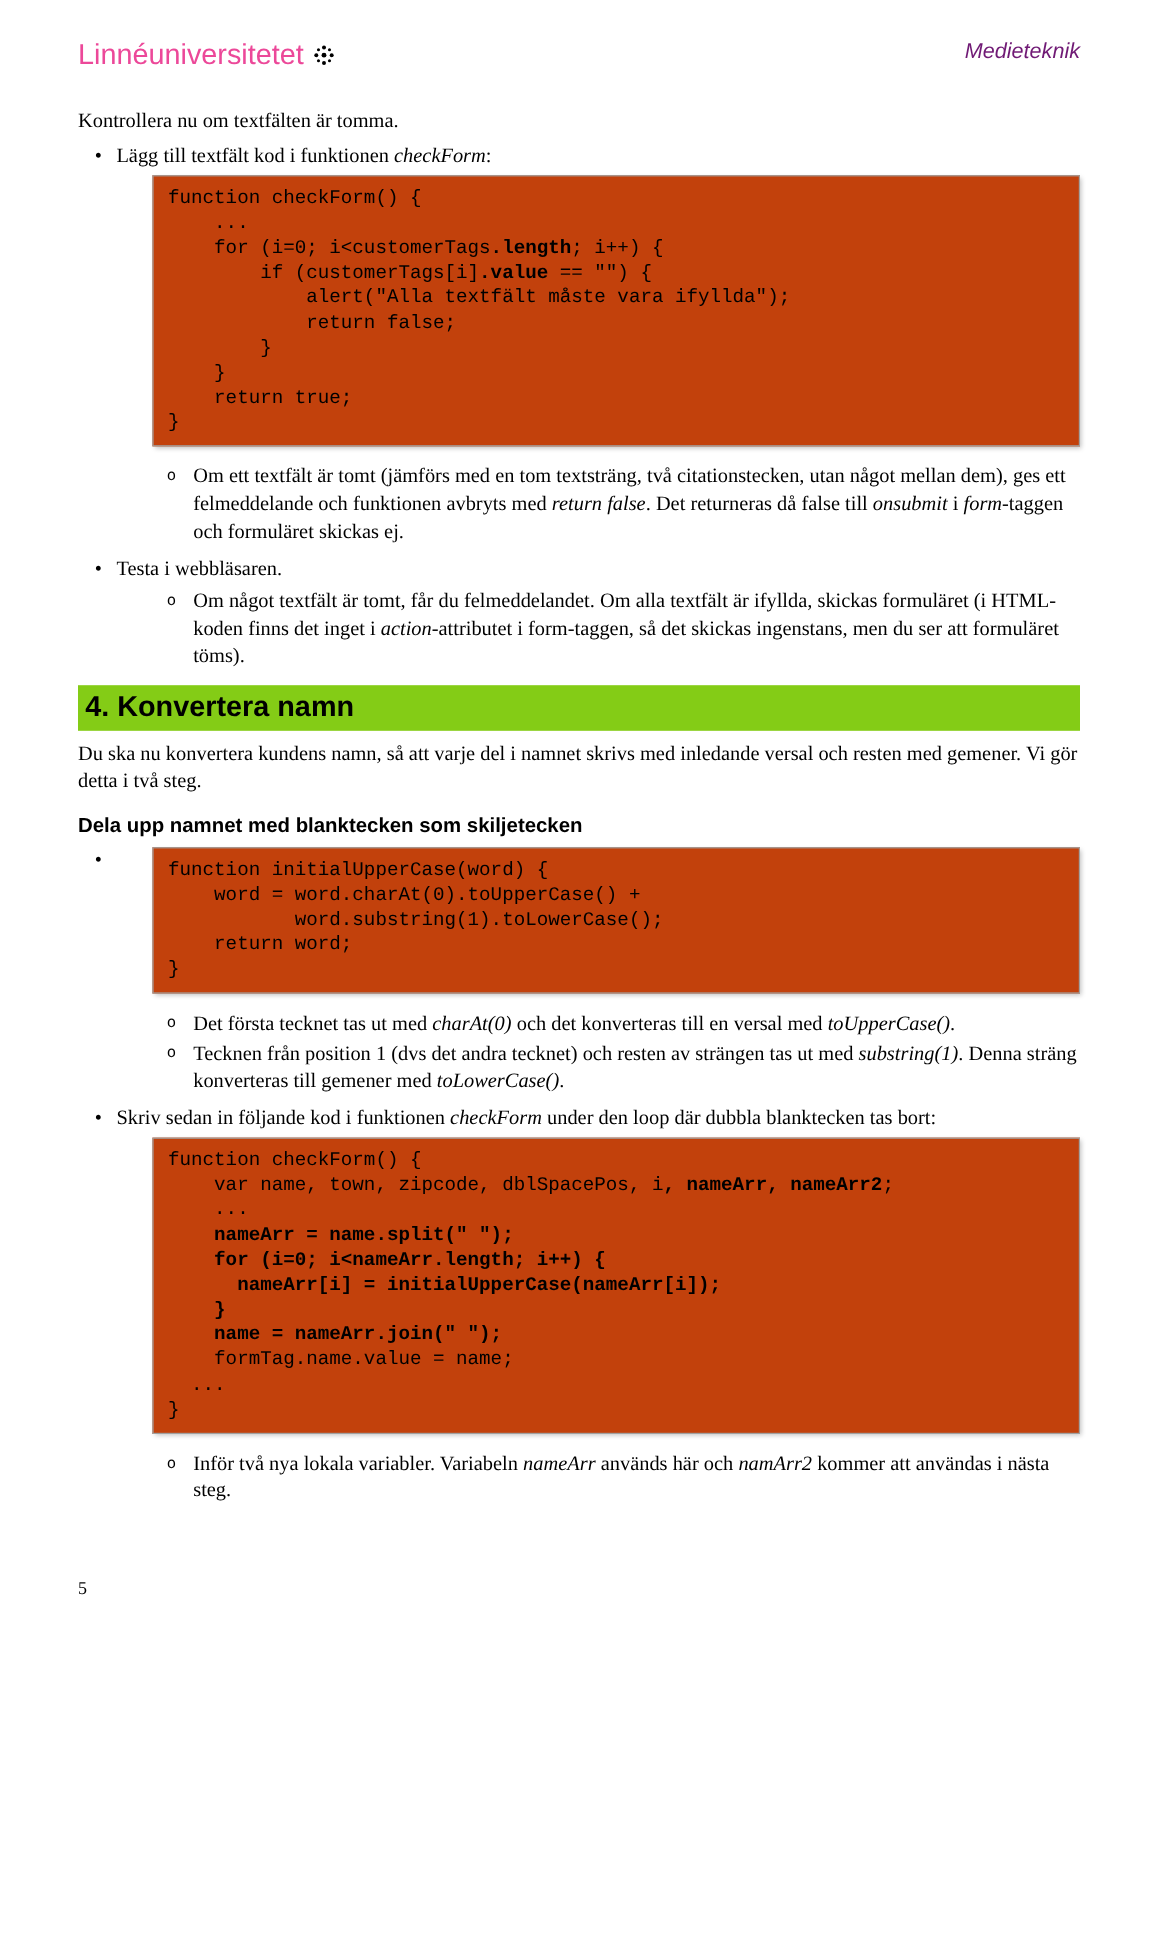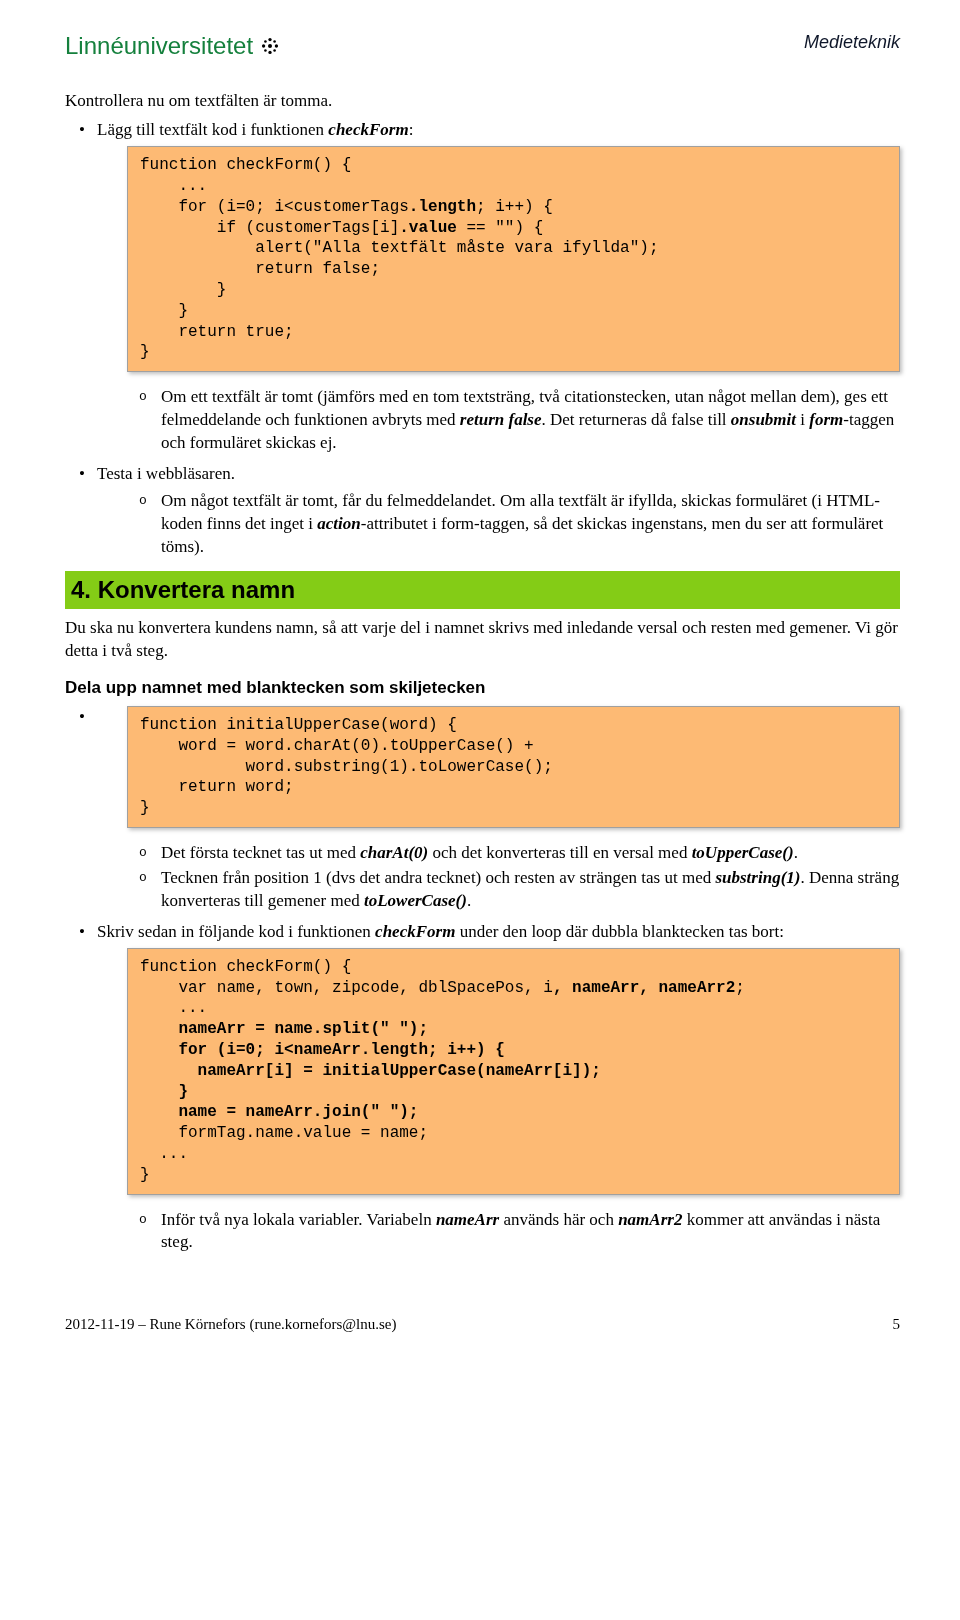--- a/index.html
+++ b/index.html
@@ -20,40 +20,40 @@
   }
   .logo {
     display: flex;
     align-items: center;
     gap: 6px;
   }
   .logo-text {
     font-family: Arial, sans-serif;
     font-size: 24px;
     font-weight: 400;
-    color: #15803d;
+    color: #ec4899;
     letter-spacing: 0px;
   }
   .logo-flower {
     width: 22px;
     height: 22px;
   }
   .header-right {
     font-family: Arial, sans-serif;
     font-style: italic;
     font-size: 18px;
-    color: #0f172a;
+    color: #701a75;
   }
   .intro-para { margin-bottom: 6px; }
   ul.bullets { list-style: none; padding-left: 10px; }
   ul.bullets > li { position: relative; padding-left: 22px; margin-bottom: 4px; }
   ul.bullets > li::before { content: "•"; position: absolute; left: 4px; top: 0; }
-  .italic { font-style: italic; font-weight: bold; }
+  .italic { font-style: italic; }
   .codebox {
-    background: #fdba74;
+    background: #c2410c;
     border: 1px solid #a0a0a0;
     box-shadow: 2px 2px 4px rgba(0,0,0,0.25);
     padding: 8px 12px 8px 12px;
     font-family: "Courier New", Courier, monospace;
     font-size: 16px;
     line-height: 1.3;
     white-space: pre;
     margin: 4px 0 14px 30px;
     overflow-x: auto;
   }
@@ -191,15 +191,14 @@
 }</span></div>
     <ol class="sublist">
       <li>
         <span>Inför två nya lokala variabler. Variabeln </span><span class="italic">nameArr</span><span> används här och </span><span class="italic">namArr2</span><span> kommer att användas i nästa steg.</span>
       </li>
     </ol>
   </li>
 </ul>
 
 <div class="footer">
-  <span>2012-11-19 – Rune Körnefors (rune.kornefors@lnu.se)</span>
   <span>5</span>
 </div>
 
 </body></html>

